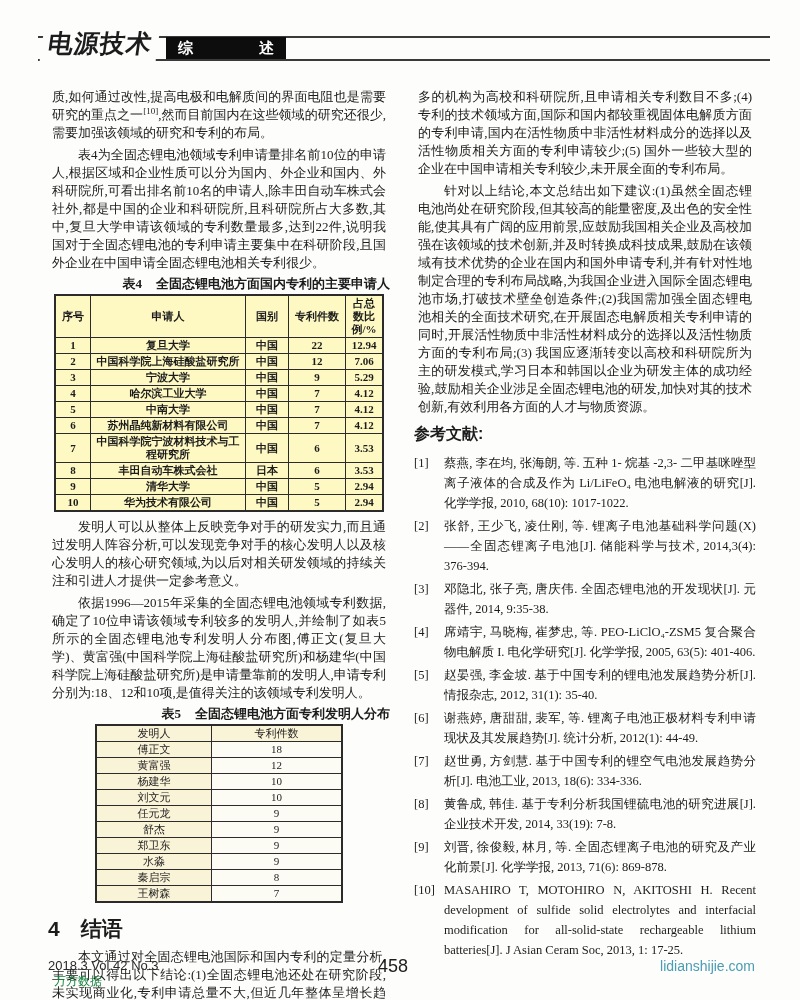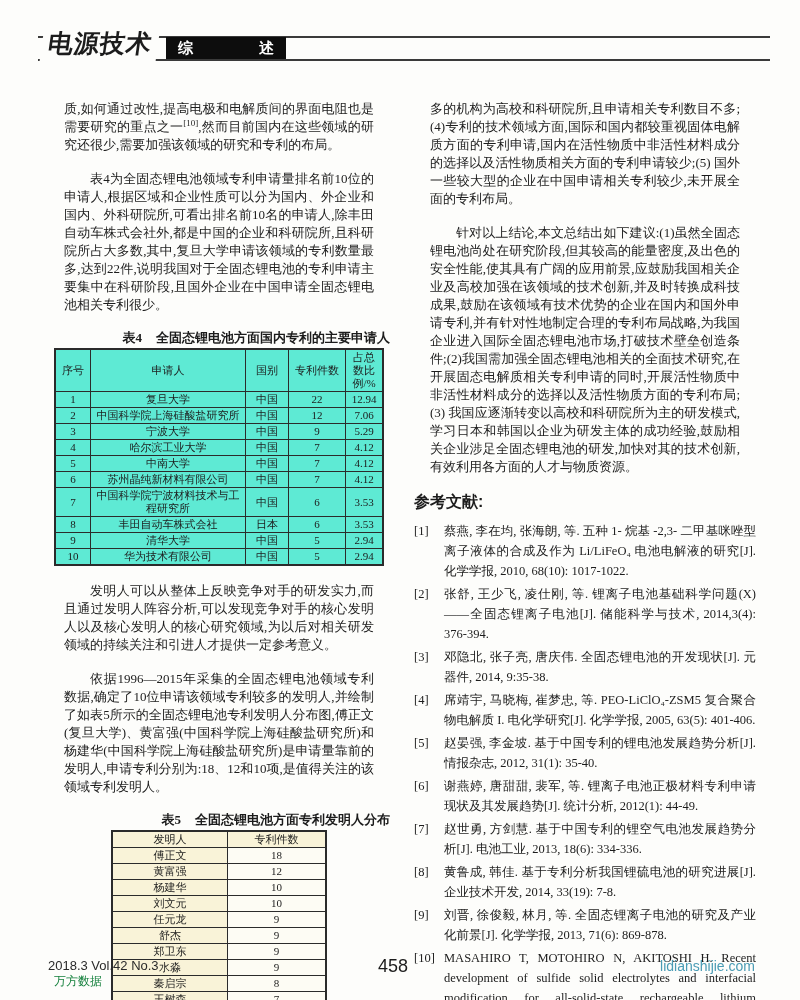--- a/index.html
+++ b/index.html
@@ -22,42 +22,42 @@
     transform:skewX(-8deg);background:#fdfdfb;padding:0 6px;z-index:2;
   }
   .section-box{
     position:absolute;top:13px;left:128px;width:96px;height:22px;
     background:#0d0d0d;color:#fff;display:flex;align-items:center;
     justify-content:space-between;padding:0 12px;font-size:15px;font-weight:bold;z-index:2;
   }
   
   .cols{position:absolute;top:84px;left:48px;width:708px;display:flex;gap:24px;}
   .col{width:342px;}
-  .col p{margin:16px;font-size:13px;line-height:18px;text-align:justify;}
+  .col p{margin:4px;font-size:13px;line-height:18px;text-align:justify;}
   .col p.ind{text-indent:2em;}
   sup.cite{font-size:9px;line-height:0;}
   
   .tbl-caption{
     display:flex;justify-content:flex-end;gap:14px;
     font-weight:bold;font-size:13px;line-height:16px;margin:4px 0 2px 0;
   }
   table{border-collapse:collapse;margin:0 auto 6px auto;
         font-family:"Liberation Serif","DejaVu Serif",serif;}
   table th,table td{
     border:1px solid #2b2b2b;text-align:center;
     font-size:11px;line-height:13px;padding:1px 3px;font-weight:normal;
   }
   table{border:2px solid #2b2b2b;}
   .t4{width:330px;}
-  .t4 th,.t4 td{background:#5eead4;}
+  .t4 th,.t4 td{background:#fef9c3;font-weight:bold;}
   .t4 td:nth-child(1){width:28px;}
   .t4 td:nth-child(2){width:148px;}
   .t4 td:nth-child(3){width:36px;}
   .t4 td:nth-child(4){width:50px;}
-  .t5{width:216px;}
+  .t5{width:248px;}
   .t5 th:nth-child(1),.t5 td:nth-child(1){width:108px;background:#f9f3d8;}
   .t5 td:nth-child(2){background:#fdfcf4;}
   .t5 th:nth-child(2){background:#f9f3d8;}
   
   h2.sec{margin:12px 0 5px 0;font-size:21px;font-weight:bold;
          font-family:"Liberation Sans","DejaVu Sans",sans-serif;}
   h3.refs{margin:8px 0 8px 0;font-size:16px;font-weight:bold;
           font-family:"Liberation Sans","DejaVu Sans",sans-serif;}
   .ref{display:flex;font-size:12.5px;line-height:20px;margin-bottom:3px;}
   .ref-no{width:30px;flex-shrink:0;}

